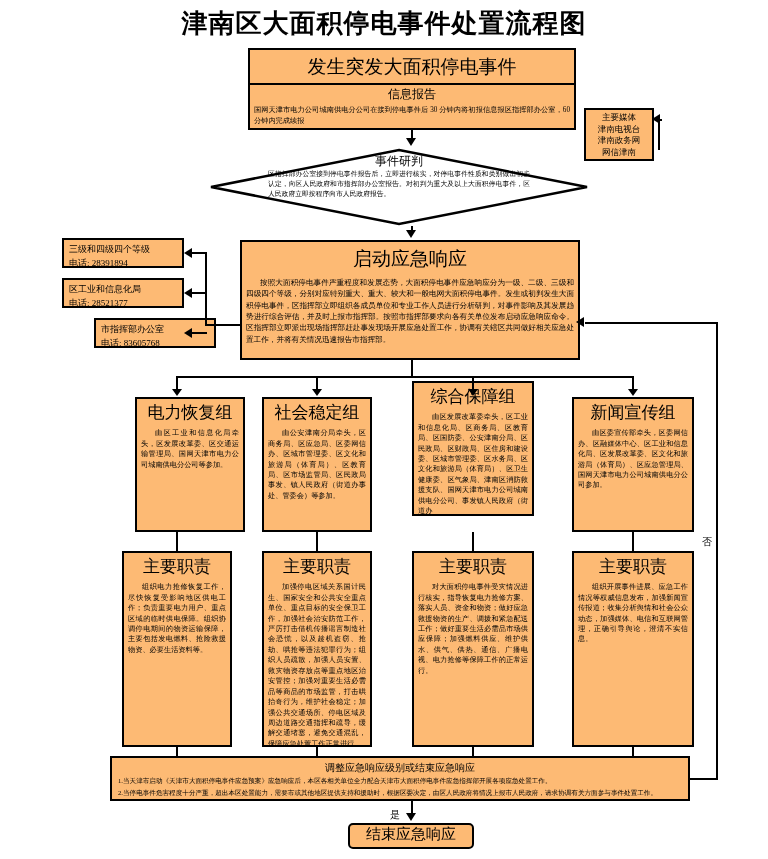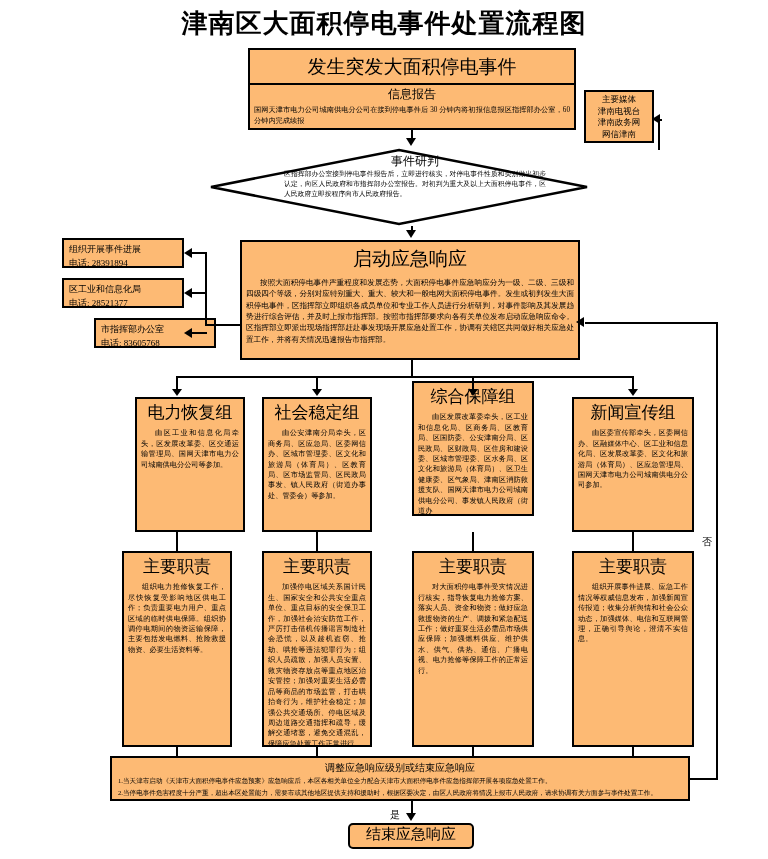--- a/index.html
+++ b/index.html
@@ -75,21 +75,21 @@
   }
   .kv {
     font-size: 9px;
     line-height: 1.5;
     padding: 3px 5px;
   }
   .kv div { white-space: nowrap; }
 
   
   #event-box       { left: 248px; top: 48px;  width: 328px; height: 82px; }
-  #media-box       { left: 584px; top: 90px;  width: 70px;  height: 53px; }
+  #media-box       { left: 584px; top: 108px;  width: 70px;  height: 53px; }
   #media-box .kv   { font-size: 8.5px; text-align: center; padding: 2px 2px; line-height: 1.38; }
 
   #gov-duty-box    { left: 62px;  top: 238px; width: 122px; height: 30px; }
   #industry-box    { left: 62px;  top: 278px; width: 122px; height: 30px; }
   #city-hq-box     { left: 62px;  top: 318px; width: 122px; height: 30px; margin-left: 32px; }
 
   #response-box    { left: 240px; top: 240px; width: 340px; height: 120px; }
 
   #g1 { left: 135px; top: 397px; width: 110px; height: 135px; }
   #g2 { left: 262px; top: 397px; width: 110px; height: 135px; }
@@ -114,21 +114,21 @@
 
   
   #diamond-wrap {
     position: absolute;
     left: 208px; top: 148px;
     width: 382px; height: 78px;
   }
   #diamond-wrap svg { position: absolute; left: 0; top: 0; }
   #diamond-content {
     position: absolute;
-    left: 76px; top: 6px;
+    left: 60px; top: 6px;
     width: 262px;
     height: 62px;
   }
   #diamond-content .hd { font-size: 12px; text-align: center; line-height: 1.2; }
   #diamond-content .body {
     font-size: 6.8px; line-height: 1.42; padding: 1px 0 0;
     text-align: justify; text-indent: 0;
   }
 
   
@@ -191,21 +191,21 @@
       <polygon points="191,2 379,39 191,76 3,39" fill="#ffffff" stroke="#000000" stroke-width="2.5"></polygon>
     </svg>
     <div id="diamond-content">
       <div class="hd">事件研判</div>
       <div class="body">区指挥部办公室接到停电事件报告后，立即进行核实，对停电事件性质和类别做出初步认定，向区人民政府和市指挥部办公室报告。对初判为重大及以上大面积停电事件，区人民政府立即按程序向市人民政府报告。</div>
     </div>
   </div>
 
   <div class="box" id="gov-duty-box">
     <div class="kv">
-      <div>组织开展事件进展</div>
+      <div>三级和四级四个等级</div>
       <div>电话: 28391894</div>
     </div>
   </div>
   <div class="box" id="industry-box">
     <div class="kv">
       <div>区工业和信息化局</div>
       <div>电话: 28521377</div>
     </div>
   </div>
   <div class="box" id="city-hq-box">

